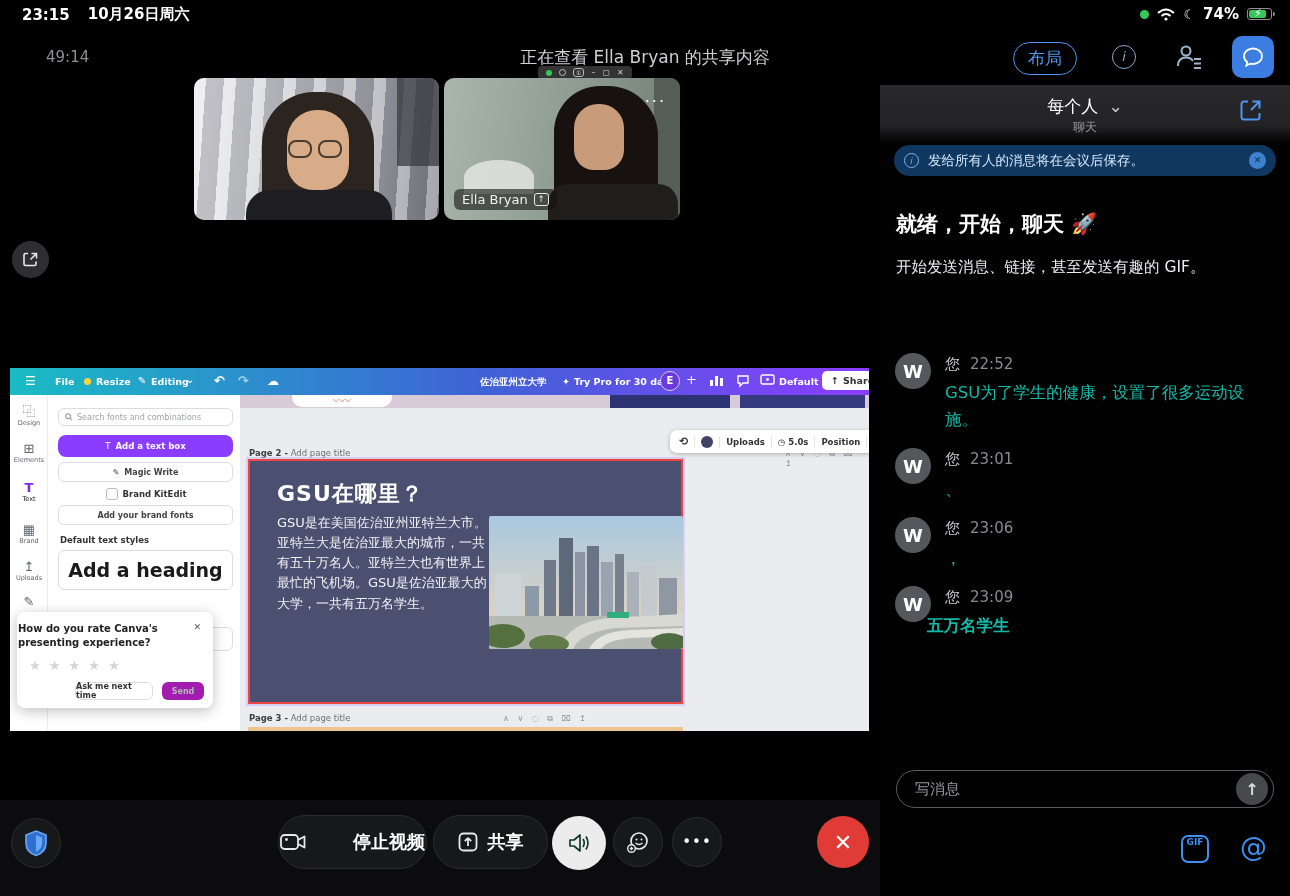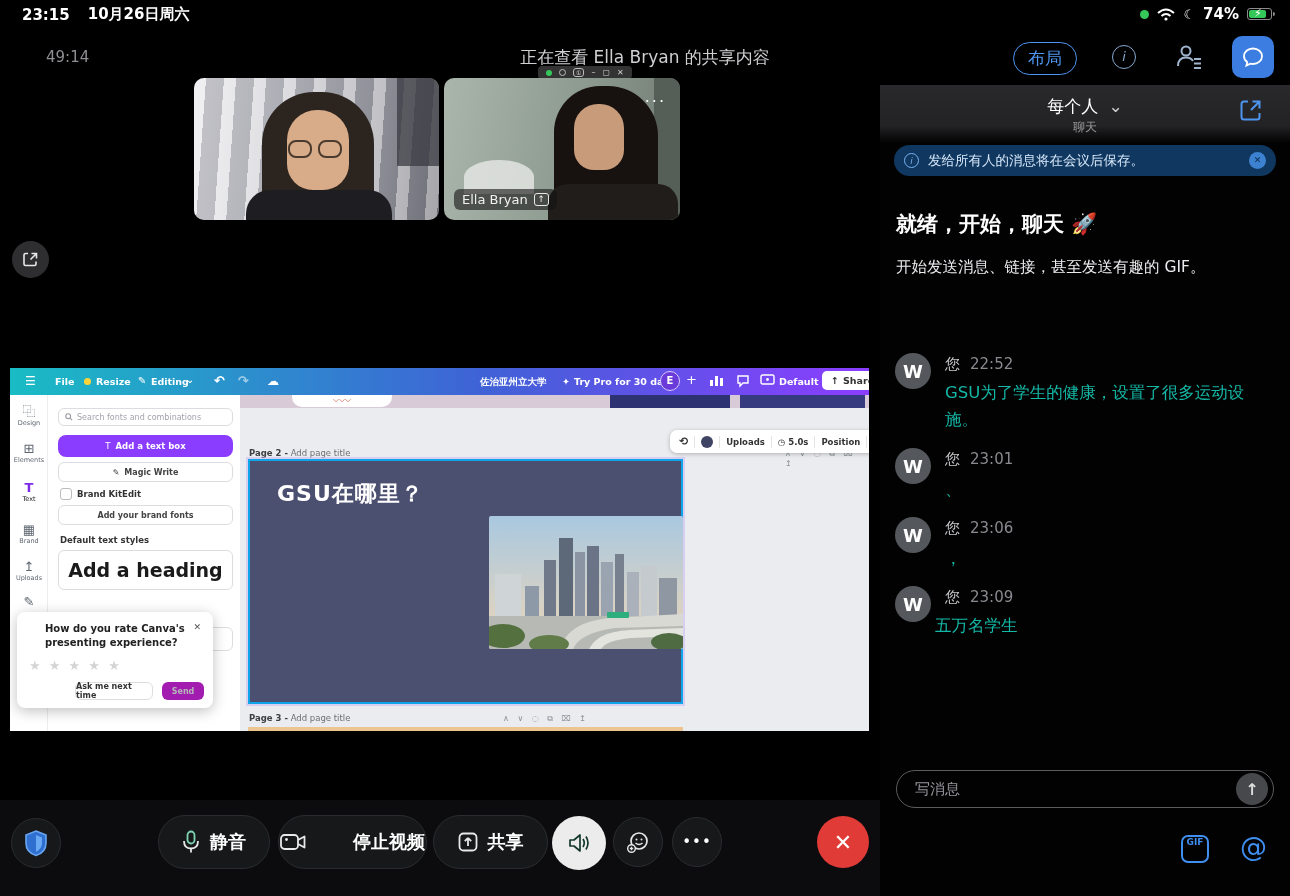--- a/index.html
+++ b/index.html
@@ -32,21 +32,21 @@
   .rail-item .ric{font-size:13px;line-height:14px;}
   .rail-item .rlb{font-size:6.5px;}
   .rail-item.active{color:#111;}
   .pn-box{background:#fff;border:1px solid #dcdde0;border-radius:6px;font-size:8px;color:#444;display:flex;align-items:center;justify-content:center;}
   .purple-btn{background:#8b3dff;color:#fff;border-radius:8px;font-size:8.5px;font-weight:bold;display:flex;align-items:center;justify-content:center;gap:5px;}
   .cv-float{background:#fff;border-radius:7px;box-shadow:0 1px 4px rgba(0,0,0,.25);display:flex;align-items:center;font-size:8.5px;font-weight:bold;color:#333;}
   .cv-float .sep{width:1px;height:12px;background:#e4e4e4;margin:0 6px;}
   .pg-label{font-size:8.5px;color:#6b6f76;}
   .pg-label b{color:#3c4043;}
   .pg-acts{font-size:8px;color:#8a8f98;letter-spacing:3px;}
-  .slide{background:#4b4f70;border:2px solid #0ea5e9;box-shadow:0 0 0 2px rgba(190,170,245,.45);}
+  .slide{background:#4b4f70;border:2px solid #ef4444;box-shadow:0 0 0 2px rgba(190,170,245,.45);}
   .survey{background:#fff;border-radius:8px;box-shadow:0 3px 14px rgba(0,0,0,.25);}
   
   .chatpanel{background:#020203;}
   .chat-hdr-grad{background:linear-gradient(180deg,#29292b 0%,#232325 70%,rgba(20,20,22,0) 100%);}
   .banner{background:#10375f;border-radius:16px;color:#d7e8fb;font-size:13.5px;display:flex;align-items:center;}
   .avatar{width:36px;height:36px;border-radius:50%;background:#54585c;color:#fff;font-size:18px;font-weight:bold;display:flex;align-items:center;justify-content:center;}
   .msg-meta{font-size:15px;color:#c9c9cd;}
   .msg-meta .tm{color:#8a8a90;margin-left:10px;}
   .msg-text{font-size:16.5px;color:#14b8a6;line-height:1.65;}
   .chat-input{width:378px;height:38px;border:1.5px solid #5c5c60;border-radius:20px;background:transparent;color:#e8e8e8;font-size:15px;padding:0 46px 0 18px;outline:none;}
@@ -216,39 +216,39 @@
         <span style="color:#a2a4aa;">Search fonts and combinations</span>
       </div>
       <div class="abs purple-btn" style="left:10px;top:40px;width:175px;height:22px;">
         <span style="font-weight:normal;">T</span>
         <span>Add a text box</span>
       </div>
       <div class="abs pn-box" style="left:10px;top:67px;width:175px;height:20px;gap:5px;font-weight:bold;">
         <span>✎</span>
         <span>Magic Write</span>
       </div>
-      <div class="abs flex" style="left:12px;top:93px;width:172px;justify-content:flex-start;">
+      <div class="abs flex" style="left:12px;top:93px;width:172px;justify-content:center;">
         <span class="flex" style="gap:5px;font-size:8.5px;font-weight:bold;color:#333;">
           <span style="width:12px;height:12px;border:1px solid #bbb;border-radius:3px;display:inline-block;"></span>
           <span>Brand Kit</span>
         </span>
         <span style="font-size:8.5px;font-weight:bold;color:#333;">Edit</span>
       </div>
       <div class="abs pn-box" style="left:10px;top:110px;width:175px;height:20px;font-weight:bold;">
         <span>Add your brand fonts</span>
       </div>
       <div class="abs" style="left:12px;top:140px;font-size:8.5px;font-weight:bold;color:#333;">Default text styles</div>
       <div class="abs pn-box" style="left:10px;top:155px;width:175px;height:40px;font-size:19px;font-weight:bold;color:#1a1a1a;">
         <span>Add a heading</span>
       </div>
       <div class="abs pn-box" style="left:10px;top:232px;width:175px;height:24px;"></div>
     </div>
 
     <div class="abs survey" style="left:7px;top:244px;width:196px;height:96px;z-index:30;">
-      <div class="abs" style="left:28px;top:10px;width:150px;font-size:10px;font-weight:bold;color:#222;line-height:1.4;">How do you rate Canva's presenting experience?</div>
+      <div class="abs" style="left:1px;top:10px;width:150px;font-size:10px;font-weight:bold;color:#222;line-height:1.4;">How do you rate Canva's presenting experience?</div>
       <span class="abs" style="right:12px;top:10px;color:#555;font-size:9px;">✕</span>
       <div class="abs" style="left:12px;top:46px;color:#d4d4d6;font-size:13px;letter-spacing:2px;">★ ★ ★ ★ ★</div>
       <div class="abs pn-box" style="left:58px;top:70px;width:78px;height:18px;font-weight:bold;color:#333;">
         <span>Ask me next time</span>
       </div>
       <div class="abs pn-box" style="left:145px;top:70px;width:42px;height:18px;background:#a21caf;border:none;color:#b6b6ba;font-weight:bold;">
         <span>Send</span>
       </div>
     </div>
 
@@ -276,20 +276,21 @@
       </div>
 
       <div class="abs pg-label" style="left:9px;top:53px;">
         <b>Page 2 -</b>
         <span>Add page title</span>
       </div>
       <span class="abs pg-acts" style="left:545px;top:54px;">∧ ∨ ◌ ⧉ ⌧ ↥</span>
 
       <div class="abs slide" style="left:8px;top:64px;width:435px;height:245px;">
         <div class="abs" style="left:27px;top:18px;color:#fff;font-size:22px;font-weight:bold;letter-spacing:1px;">GSU在哪里？</div>
+        <div class="abs" style="left:27px;top:52px;width:214px;color:#f2f2f6;font-size:13px;line-height:1.55;">GSU是在美国佐治亚州亚特兰大市。亚特兰大是佐治亚最大的城市，一共有五十万名人。亚特兰大也有世界上最忙的飞机场。GSU是佐治亚最大的大学，一共有五万名学生。</div>
         <svg class="abs" style="left:239px;top:55px;border-radius:2px;" width="194" height="133" viewBox="0 0 194 133">
           <defs>
             <linearGradient id="sky" x1="0" y1="0" x2="0" y2="1">
               <stop offset="0" stop-color="#a9c8e0"></stop>
                 <stop offset="0.75" stop-color="#dcd3c2"></stop>
                 <stop offset="1" stop-color="#e6d4ba"></stop>
             </linearGradient>
           </defs>
           <rect width="194" height="133" fill="url(#sky)"></rect>
           <rect x="6" y="58" width="26" height="46" fill="#cfd4d6"></rect>
@@ -325,28 +326,20 @@
 
   <div class="abs" style="left:0;top:800px;width:880px;height:96px;background:#0c0c0e;"></div>
 
   <div class="abs ctl-circle" style="left:11px;top:818px;">
     <svg width="26" height="28" viewBox="0 0 26 28">
       <path d="M13 2 L23 6 V14 C23 21 18 25 13 26.5 C8 25 3 21 3 14 V6 Z" fill="#2f6fd0" stroke="#69a6f2" stroke-width="1.6"></path>
       <path d="M13 6 L19 8.5 V14 C19 18.5 16 21.5 13 22.7 Z" fill="#6aa9f4"></path>
     </svg>
   </div>
 
-  <div class="abs ctl-pill" style="left:158px;top:815px;width:112px;">
-    <svg width="18" height="24" viewBox="0 0 18 24">
-      <rect x="5.5" y="1.5" width="7" height="12" rx="3.5" stroke="#7fd4b4" stroke-width="1.8" fill="none"></rect>
-      <path d="M2 11 C2 16 5 18.5 9 18.5 C13 18.5 16 16 16 11" stroke="#e8e8e8" stroke-width="1.8" fill="none"></path>
-      <line x1="9" y1="18.5" x2="9" y2="22.5" stroke="#e8e8e8" stroke-width="1.8"></line>
-    </svg>
-    <span>静音</span>
-  </div>
 
   <div class="abs ctl-pill" style="left:278px;top:815px;width:149px;gap:47px;">
     <svg width="26" height="18" viewBox="0 0 26 18">
       <rect x="1" y="2" width="17" height="14" rx="3.5" stroke="#e8e8e8" stroke-width="1.8" fill="none"></rect>
       <path d="M18 7 L24.5 3.5 V14.5 L18 11" stroke="#e8e8e8" stroke-width="1.8" fill="none" stroke-linejoin="round"></path>
       <circle cx="6.5" cy="6.5" r="1.4" fill="#e8e8e8"></circle>
     </svg>
     <span>停止视频</span>
   </div>
 
@@ -418,21 +411,21 @@
       <div class="msg-text abs" style="left:50px;top:28px;width:332px;">、</div>
     </div>
     <div class="abs" style="left:15px;top:432px;width:382px;">
       <div class="avatar abs" style="left:0;top:0;">W</div>
       <div class="msg-meta abs" style="left:50px;top:2px;"><span>您</span><span class="tm">23:06</span></div>
       <div class="msg-text abs" style="left:50px;top:28px;width:332px;">，</div>
     </div>
     <div class="abs" style="left:15px;top:501px;width:382px;">
       <div class="avatar abs" style="left:0;top:0;">W</div>
       <div class="msg-meta abs" style="left:50px;top:2px;"><span>您</span><span class="tm">23:09</span></div>
-      <div class="msg-text abs" style="left:40px;top:26px;width:332px;">五万名学生</div>
+      <div class="msg-text abs" style="left:32px;top:26px;width:332px;font-weight:bold;">五万名学生</div>
     </div>
 
     <input class="chat-input abs" style="left: 16px; top: 685px;" placeholder="写消息">
     <div class="sendbtn abs" style="left:356px;top:688px;">
       <span>↑</span>
     </div>
     <div class="gifbtn abs" style="left:301px;top:750px;">
       <span>GIF</span>
     </div>
     <div class="abs" style="left:360px;top:746px;color:#3f8ef0;font-size:27px;">

